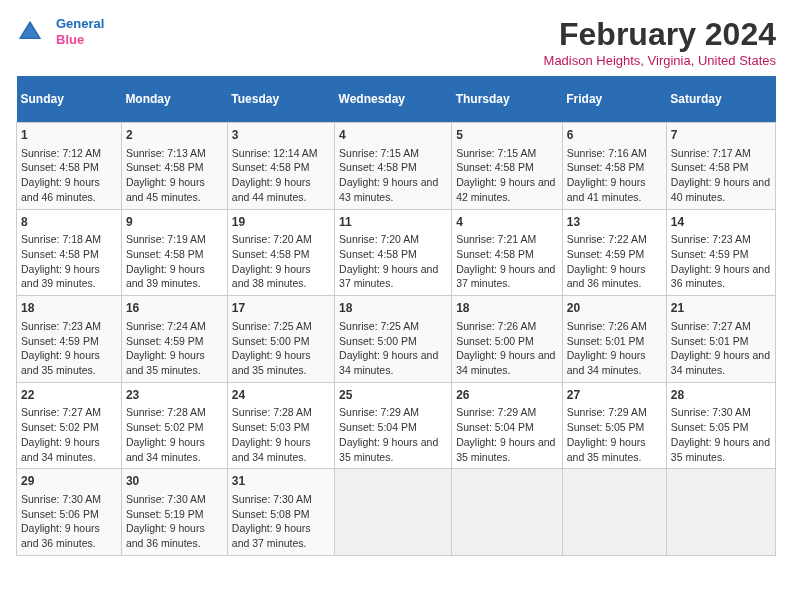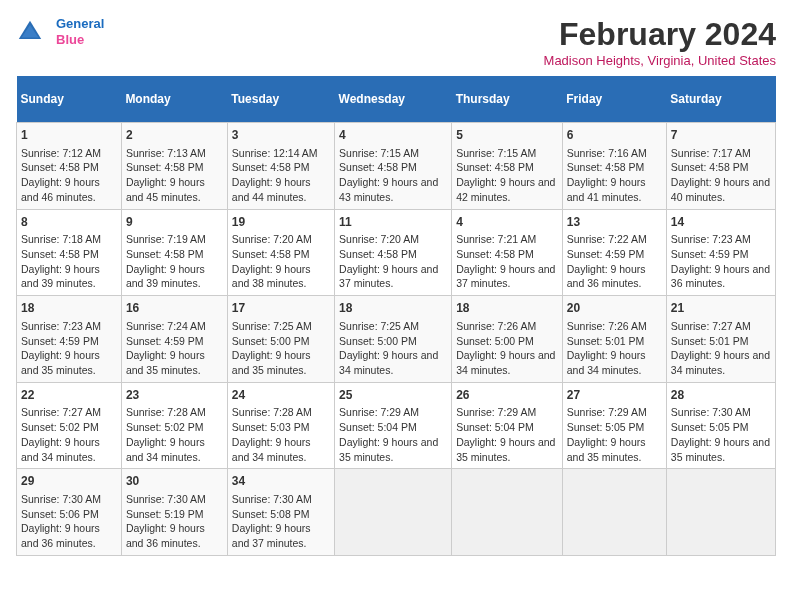--- a/index.html
+++ b/index.html
@@ -301,21 +301,21 @@
           <div>Sunset: 5:06 PM</div>
           <div>Daylight: 9 hours and 36 minutes.</div>
         </td>
         <td>
           <span class="day-num">30</span>
           <div>Sunrise: 7:30 AM</div>
           <div>Sunset: 5:19 PM</div>
           <div>Daylight: 9 hours and 36 minutes.</div>
         </td>
         <td>
-          <span class="day-num">34</span>
+          <span class="day-num">31</span>
           <div>Sunrise: 7:30 AM</div>
           <div>Sunset: 5:08 PM</div>
           <div>Daylight: 9 hours and 37 minutes.</div>
         </td>
         <td class="empty-cell"></td>
         <td class="empty-cell"></td>
         <td class="empty-cell"></td>
         <td class="empty-cell"></td>
       </tr>
     </tbody>

